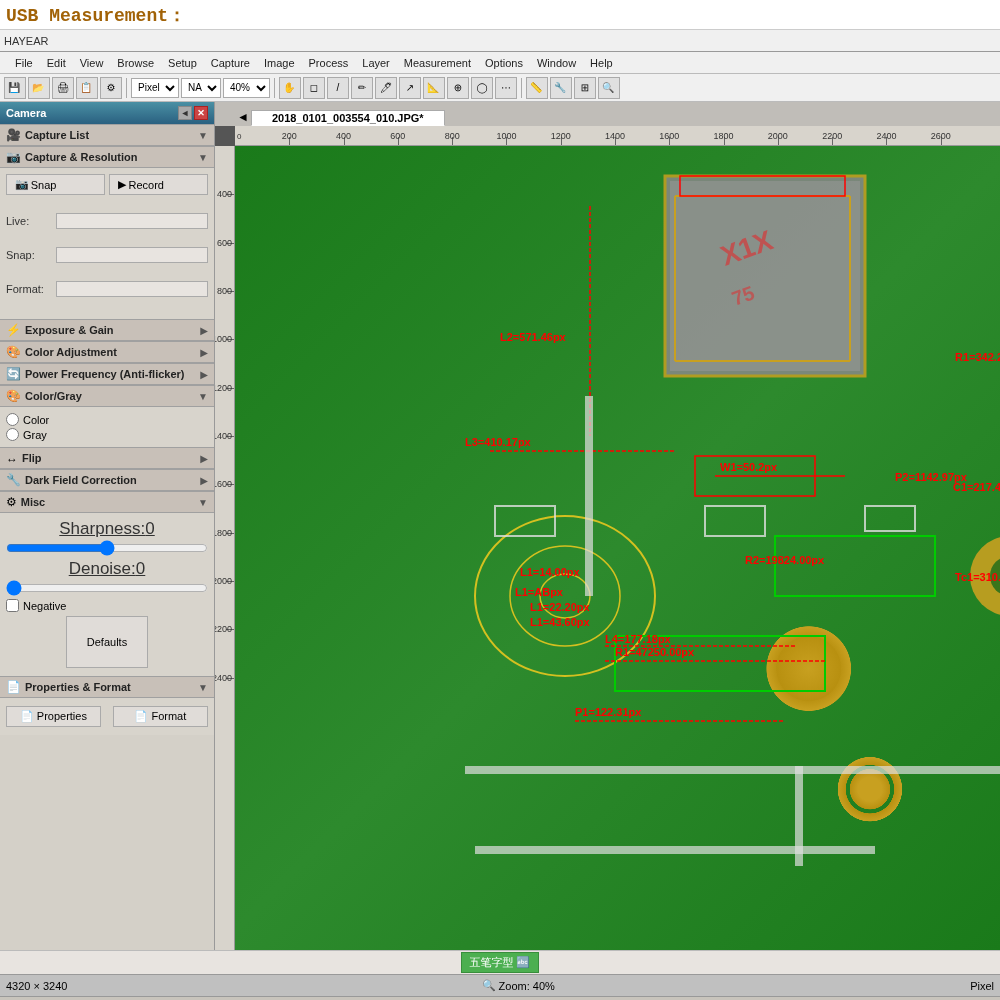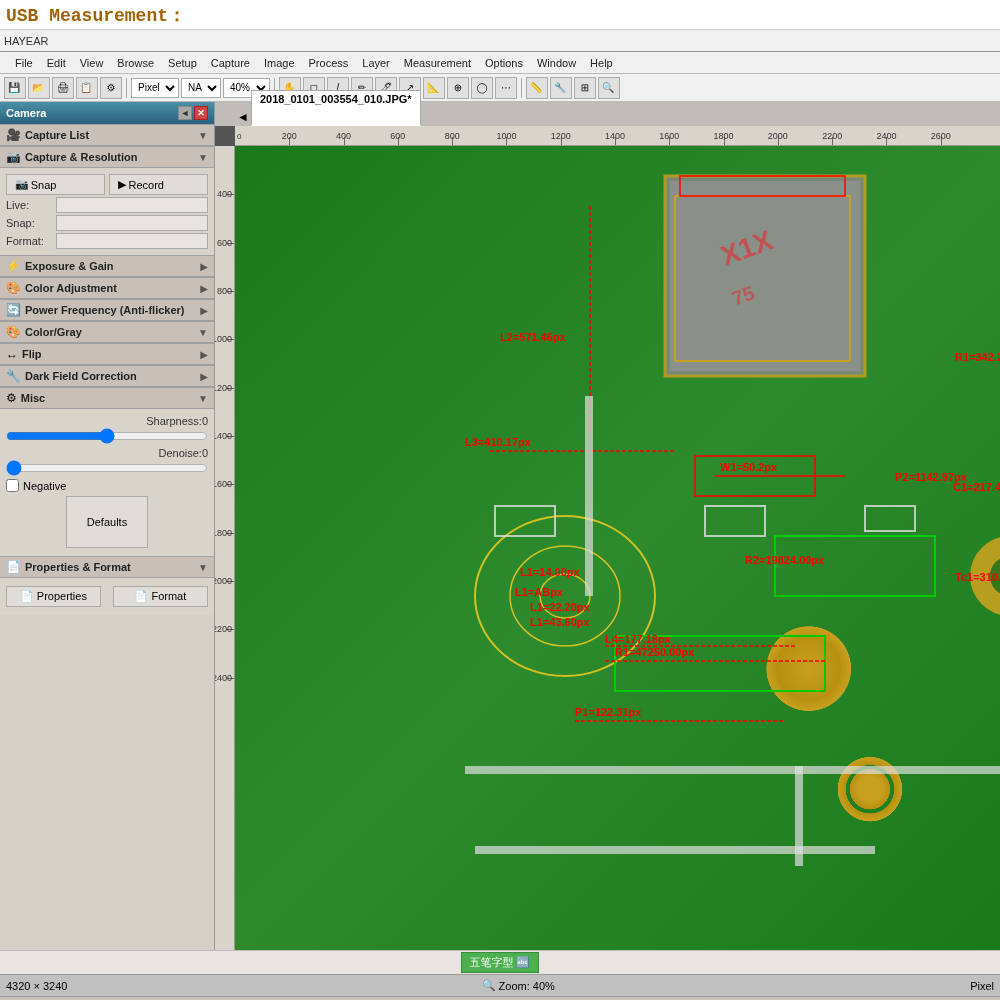--- a/index.html
+++ b/index.html
@@ -160,21 +160,21 @@
     .snap-btn, .record-btn {
       display: flex; align-items: center; gap: 2px;
       background: #e0dcd8;
       border: 1px solid #aaa;
       padding: 3px 8px;
       cursor: pointer;
       font-size: 11px;
       flex: 1;
     }
     .form-row {
-      display: flex; align-items: center; margin: 2px 0;
+      display: flex; align-items: center; margin: 18px 0;
     }
     .form-label { width: 50px; font-size: 11px; color: #333; }
     .form-control {
       flex: 1;
       height: 16px;
       background: #e8e4e0;
       border: 1px solid #aaa;
       font-size: 10px;
     }
 
@@ -182,22 +182,22 @@
     .checkbox-row {
       display: flex; align-items: center; gap: 4px; margin: 2px 0;
     }
     .checkbox-row input { margin: 0; }
 
     
     .slider-row {
       margin: 2px 0;
     }
     .slider-label-row {
-      display: flex; justify-content: flex-end;
-      font-size: 11px; color: #333;
+      display: flex; justify-content: center;
+      font-size: 17px; color: #333; text-decoration: underline;
     }
     input[type=range] {
       width: 100%; height: 14px; margin: 2px 0;
     }
 
     
     .defaults-btn {
       display: block;
       margin: 4px auto;
       padding: 19px 20px;
@@ -220,25 +220,25 @@
       background: #c0bdb8;
       height: 24px;
       display: flex;
       align-items: flex-end;
       padding-left: 20px;
     }
     .tab {
       background: #ddd;
       border: 1px solid #aaa;
       border-bottom: none;
-      padding: 2px 8px;
-      font-size: 11px;
-      cursor: pointer;
-      height: 36px;
-      display: flex; align-items: flex-start;
+      padding: 2px 20px;
+      font-size: 11px;
+      cursor: pointer;
+      height: 16px;
+      display: flex; align-items: center;
     }
     .tab.active {
       background: white;
       border-bottom: 1px solid white;
       font-weight: bold;
     }
 
     
     #canvas-area {
       flex: 1;
@@ -523,20 +523,30 @@
       </div>
       <span class="section-arrow">▶</span>
     </div>
 
     <div class="section-header">
       <div class="section-header-left">
         <span class="section-icon">🎨</span>
         <span class="section-label">Color/Gray</span>
       </div>
       <span class="section-arrow">▼</span>
+    </div>
+    <div class="section-content">
+      <div class="checkbox-row">
+        <input type="radio" name="color-mode" style="">
+        <span>Color</span>
+      </div>
+      <div class="checkbox-row">
+        <input type="radio" name="color-mode" style="">
+        <span>Gray</span>
+      </div>
     </div>
 
     <div class="section-header">
       <div class="section-header-left">
         <span class="section-icon">↔</span>
         <span class="section-label">Flip</span>
       </div>
       <span class="section-arrow">▶</span>
     </div>
 

